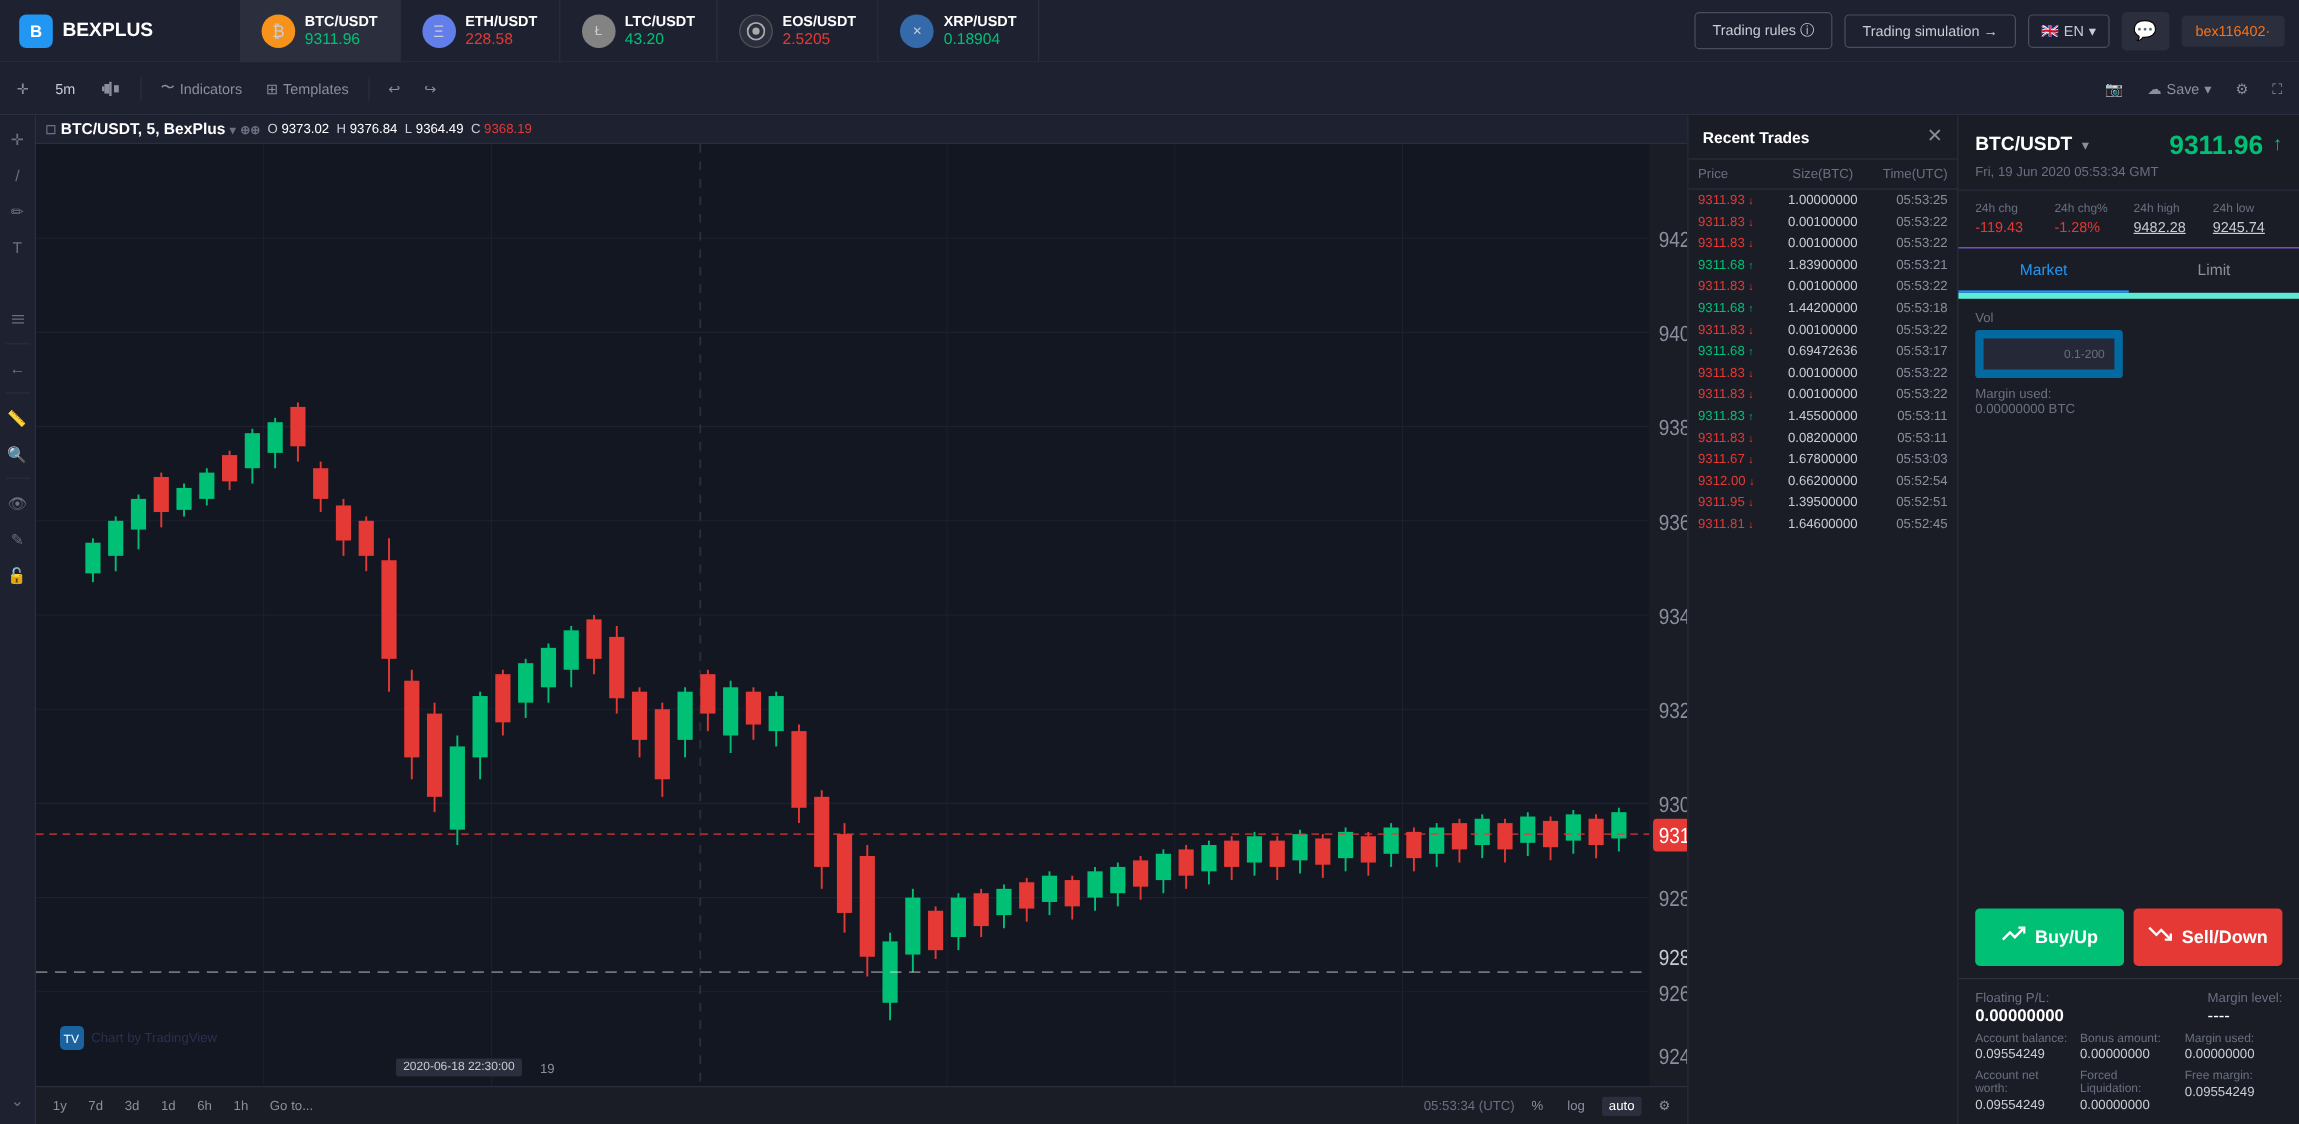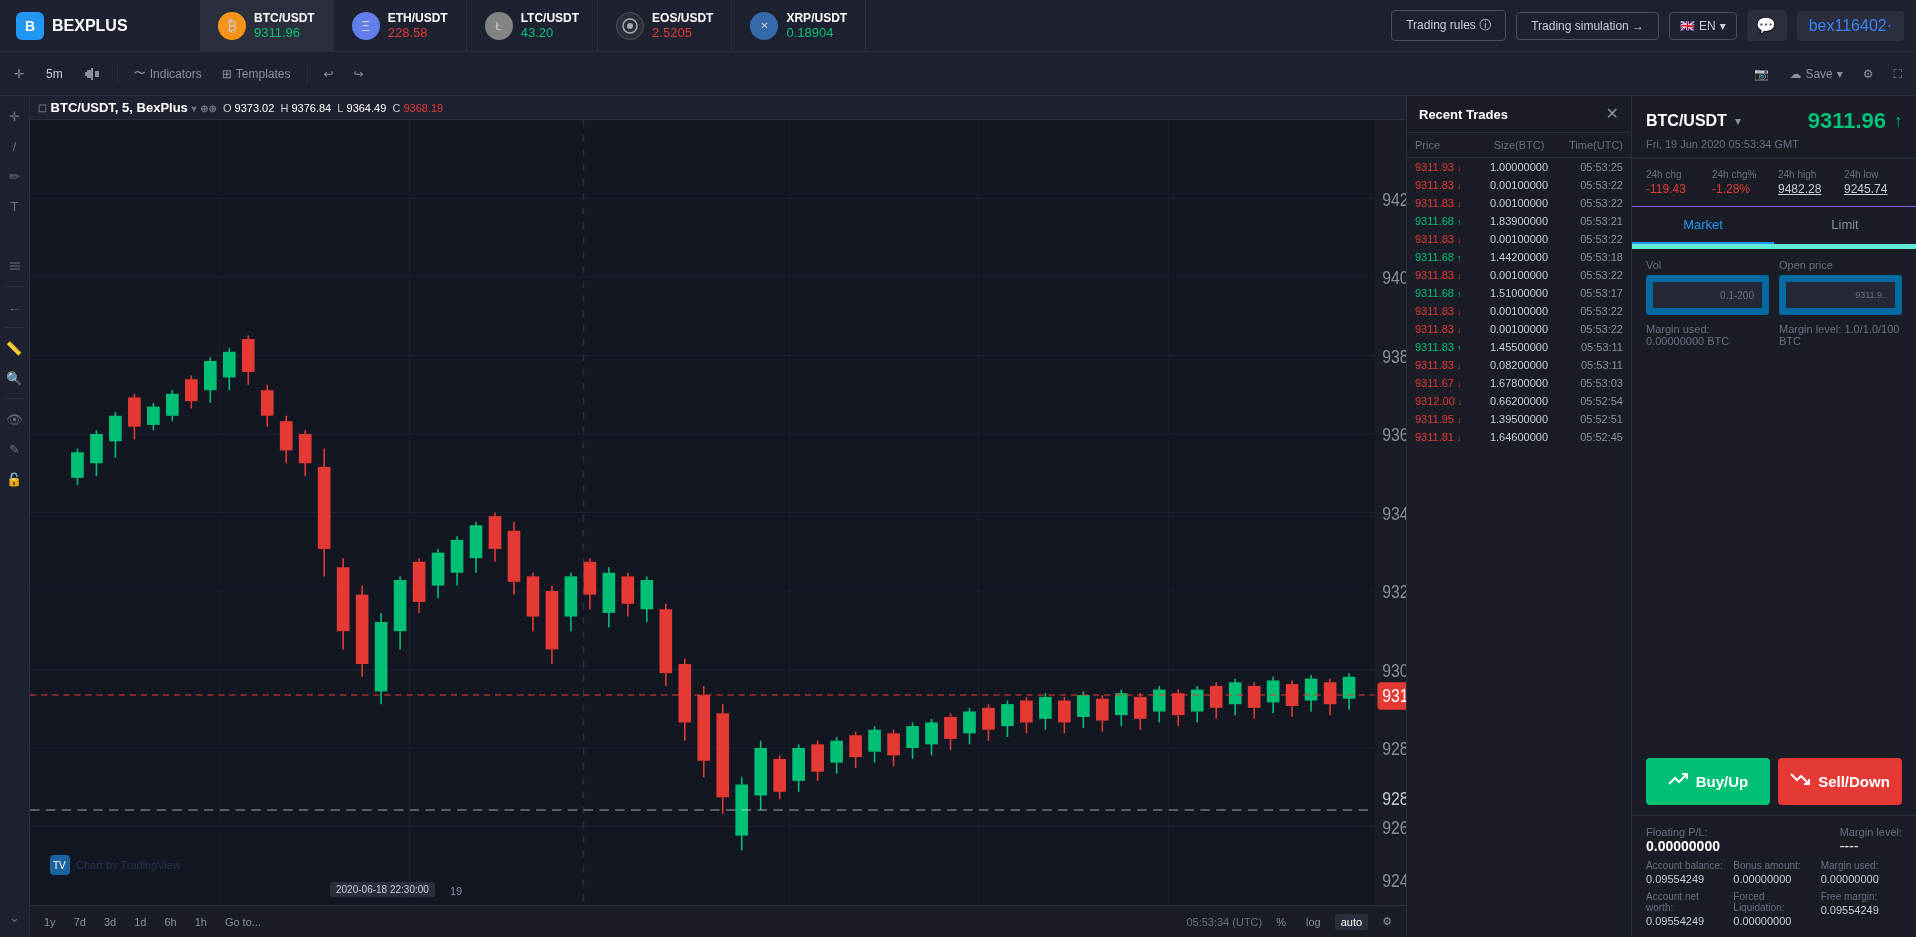--- a/index.html
+++ b/index.html
@@ -18,21 +18,21 @@
     .ticker-ltc { background: #838383; }
     .ticker-xrp { background: #346aa9; }
     .ticker-name { color: #fff; font-size: 12px; font-weight: bold; }
     .ticker-price-up { color: #00c076; font-size: 13px; }
     .ticker-price-down { color: #e53935; font-size: 13px; }
     .ticker-info { display: flex; flex-direction: column; }
     .top-actions { display: flex; align-items: center; gap: 10px; padding: 0 12px; }
     .top-btn { background: transparent; border: 1px solid #4a4e5d; color: #c8ccd4; padding: 6px 14px; border-radius: 4px; cursor: pointer; font-size: 12px; display: flex; align-items: center; gap: 6px; }
     .lang-btn { background: transparent; border: 1px solid #4a4e5d; color: #c8ccd4; padding: 6px 10px; border-radius: 4px; cursor: pointer; font-size: 12px; display: flex; align-items: center; gap: 4px; }
     .chat-btn { background: #2a2e3d; border: none; padding: 6px 10px; border-radius: 4px; cursor: pointer; color: #c8ccd4; font-size: 16px; }
-    .user-btn { background: #2a2e3d; border: none; padding: 6px 12px; border-radius: 4px; cursor: pointer; color: #3b82f6; font-size: 16px; }
+    .user-btn { background: #2a2e3d; border: none; padding: 6px 12px; border-radius: 4px; cursor: pointer; color: #f97316; font-size: 12px; }
 
     
     .chart-toolbar { display: flex; align-items: center; background: #1e2130; height: 44px; border-bottom: 1px solid #2a2e3d; padding: 0 8px; gap: 8px; }
     .toolbar-btn { background: transparent; border: none; color: #8a8f9d; cursor: pointer; padding: 4px 6px; font-size: 12px; display: flex; align-items: center; gap: 4px; border-radius: 3px; }
     .toolbar-separator { width: 1px; height: 20px; background: #2a2e3d; margin: 0 2px; }
     .toolbar-time { color: #c8ccd4; font-size: 12px; padding: 4px 8px; border-radius: 3px; cursor: pointer; background: transparent; border: none; }
 
     
     .main-layout { display: flex; height: calc(937px - 52px - 44px); }
 
@@ -559,21 +559,21 @@
     <span class="trade-size">1.44200000</span>
     <span class="trade-time">05:53:18</span>
   </div>
         <div class="trade-row">
     <span class="trade-price-down">9311.83<span class="trade-arrow">↓</span></span>
     <span class="trade-size">0.00100000</span>
     <span class="trade-time">05:53:22</span>
   </div>
         <div class="trade-row">
     <span class="trade-price-up">9311.68<span class="trade-arrow">↑</span></span>
-    <span class="trade-size">1.51000000</span>
+    <span class="trade-size">0.69472636</span>
     <span class="trade-time">05:53:17</span>
   </div>
         <div class="trade-row">
     <span class="trade-price-down">9311.83<span class="trade-arrow">↓</span></span>
     <span class="trade-size">0.00100000</span>
     <span class="trade-time">05:53:22</span>
   </div>
         <div class="trade-row">
     <span class="trade-price-down">9311.83<span class="trade-arrow">↓</span></span>
     <span class="trade-size">0.00100000</span>
@@ -653,28 +653,20 @@
 
     <div class="trade-form">
       <div style="display:grid;grid-template-columns:1fr 1fr;gap:10px;">
         <div>
           <div class="form-label">Vol</div>
           <div class="form-input-row">
             <input type="text" class="form-input" placeholder="" style="">
             <span class="form-input-hint">0.1-200</span>
           </div>
           <div class="form-margin">Margin used: 0.00000000 BTC</div>
-        </div>
-        <div>
-          <div class="form-label">Open price</div>
-          <div class="form-input-row">
-            <input type="text" class="form-input" placeholder="" style="">
-            <span class="form-input-hint" style="font-size:9px;color:#6a7082;">9311.9..</span>
-          </div>
-          <div class="form-margin">Margin level: 1.0/1.0/100 BTC</div>
         </div>
       </div>
     </div>
 
     <div class="buy-sell-buttons">
       <button class="buy-btn">
         <span>
           <svg width="20" height="16" viewBox="0 0 20 16" fill="white">
               <polyline points="1,12 7,6 11,10 19,2" stroke="white" stroke-width="2" fill="none"></polyline>
               <polyline points="14,2 19,2 19,7" stroke="white" stroke-width="2" fill="none"></polyline>

